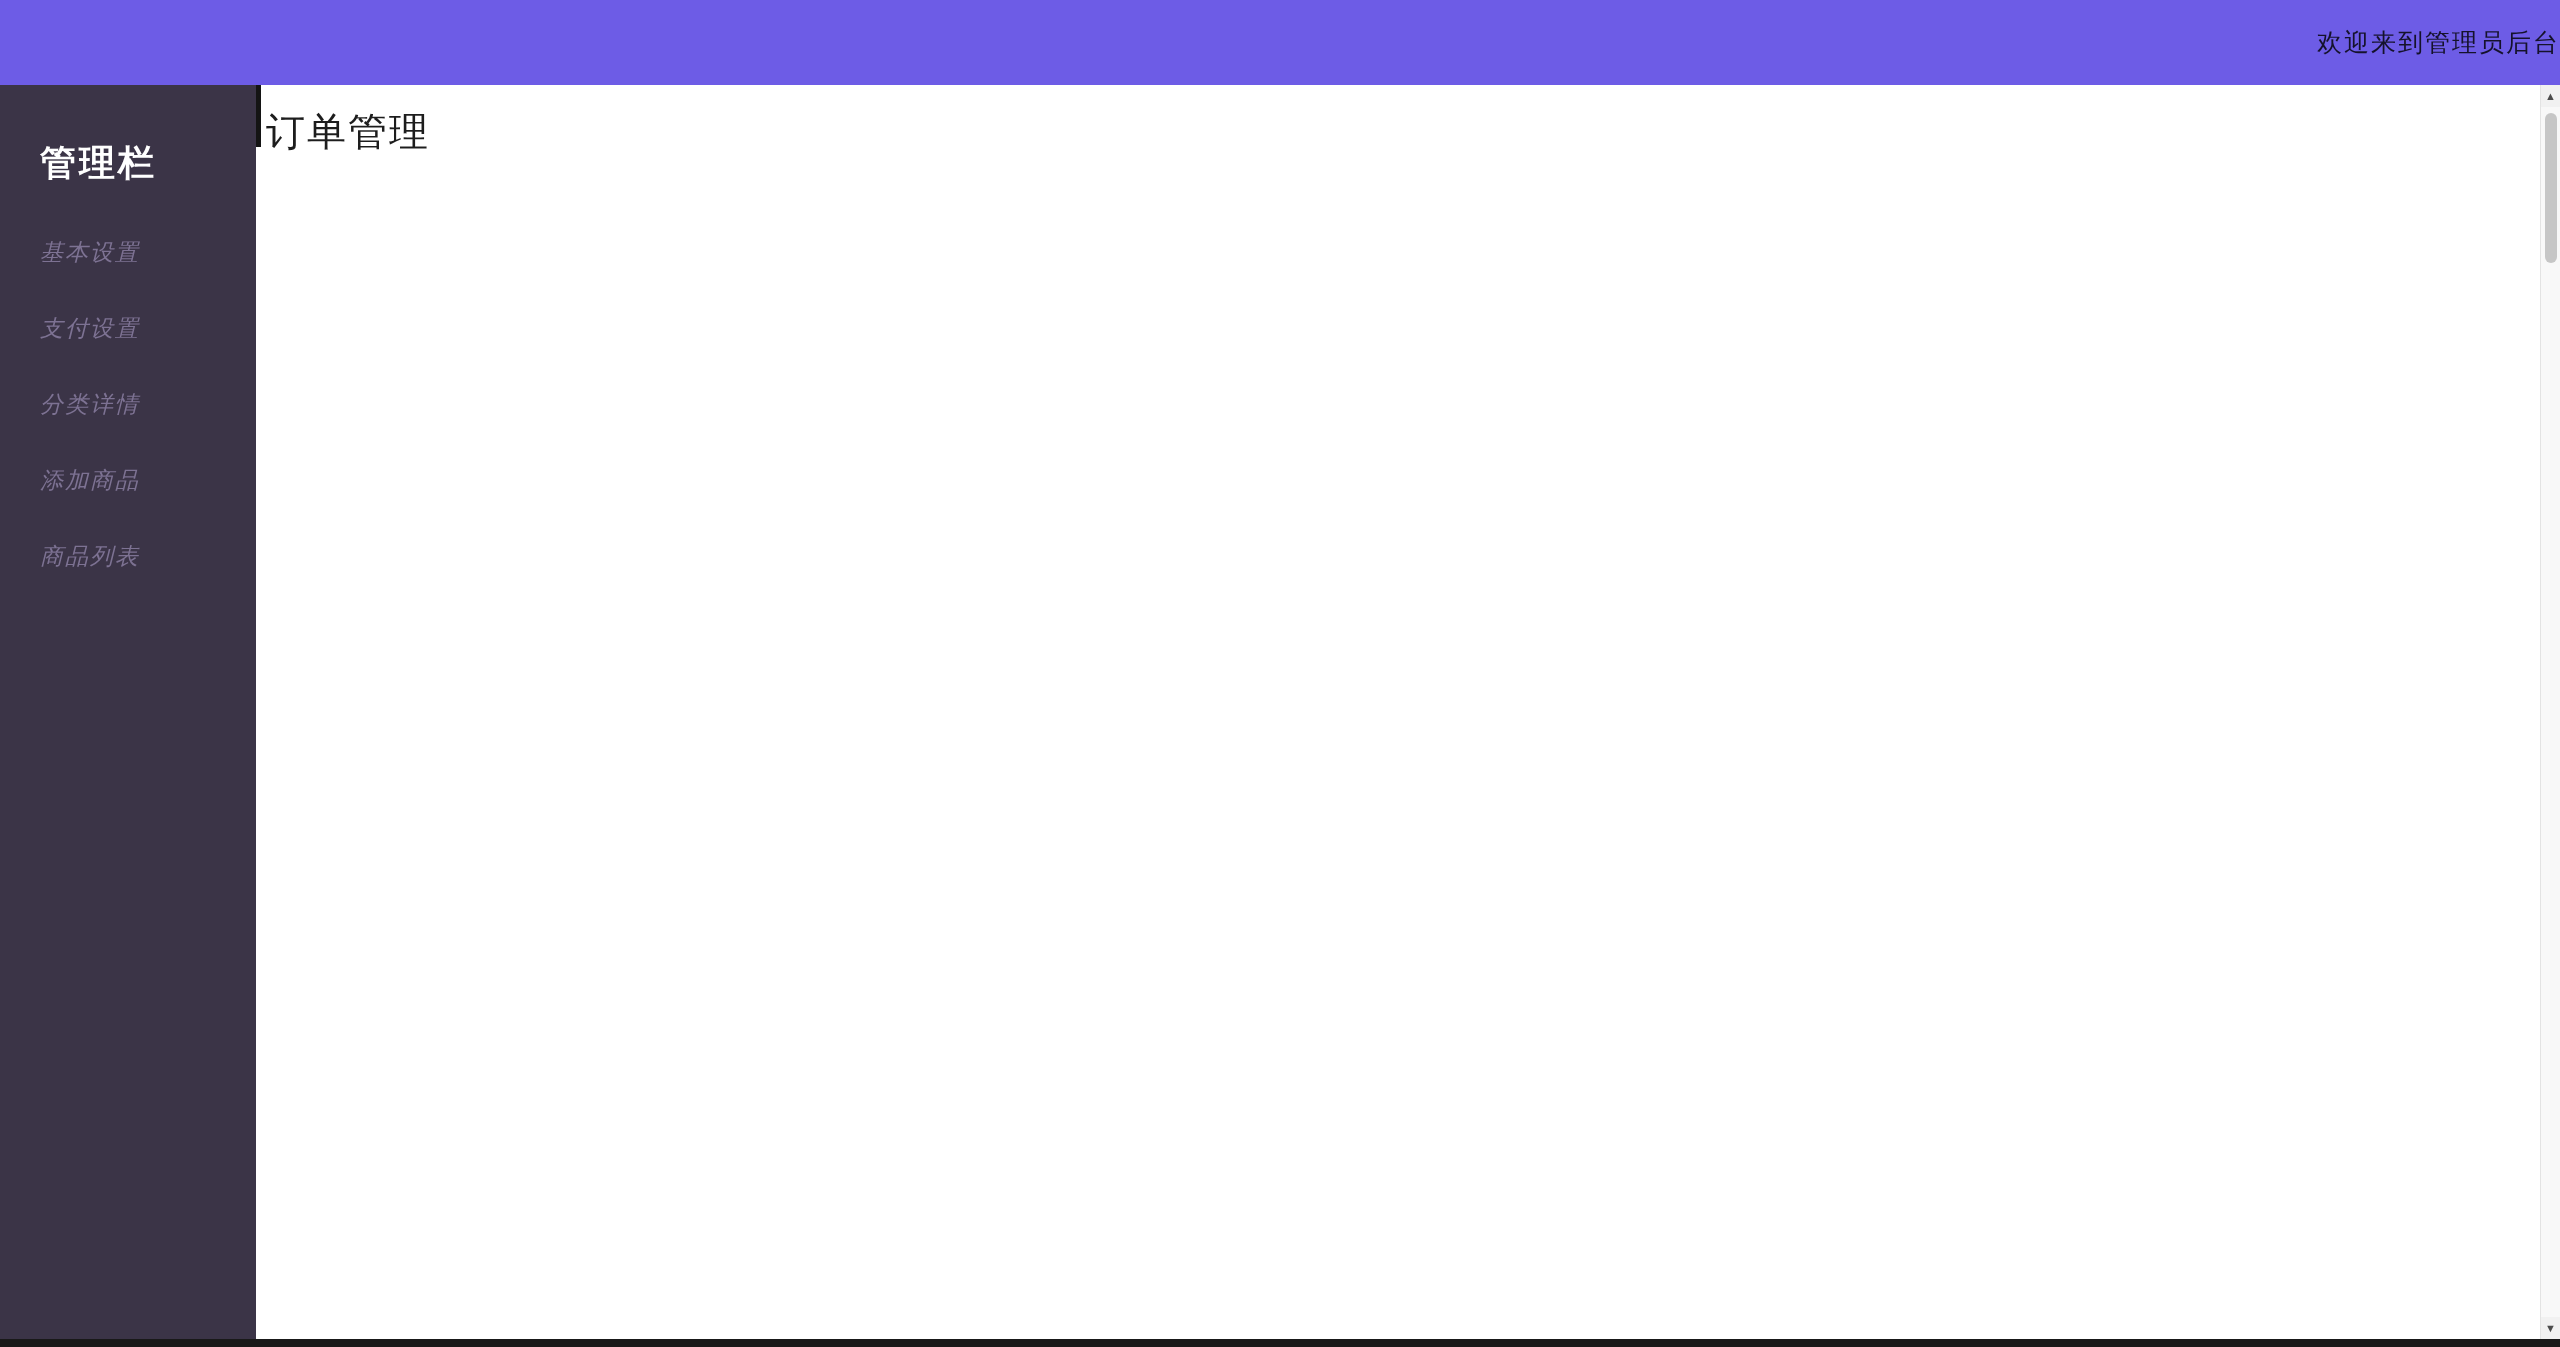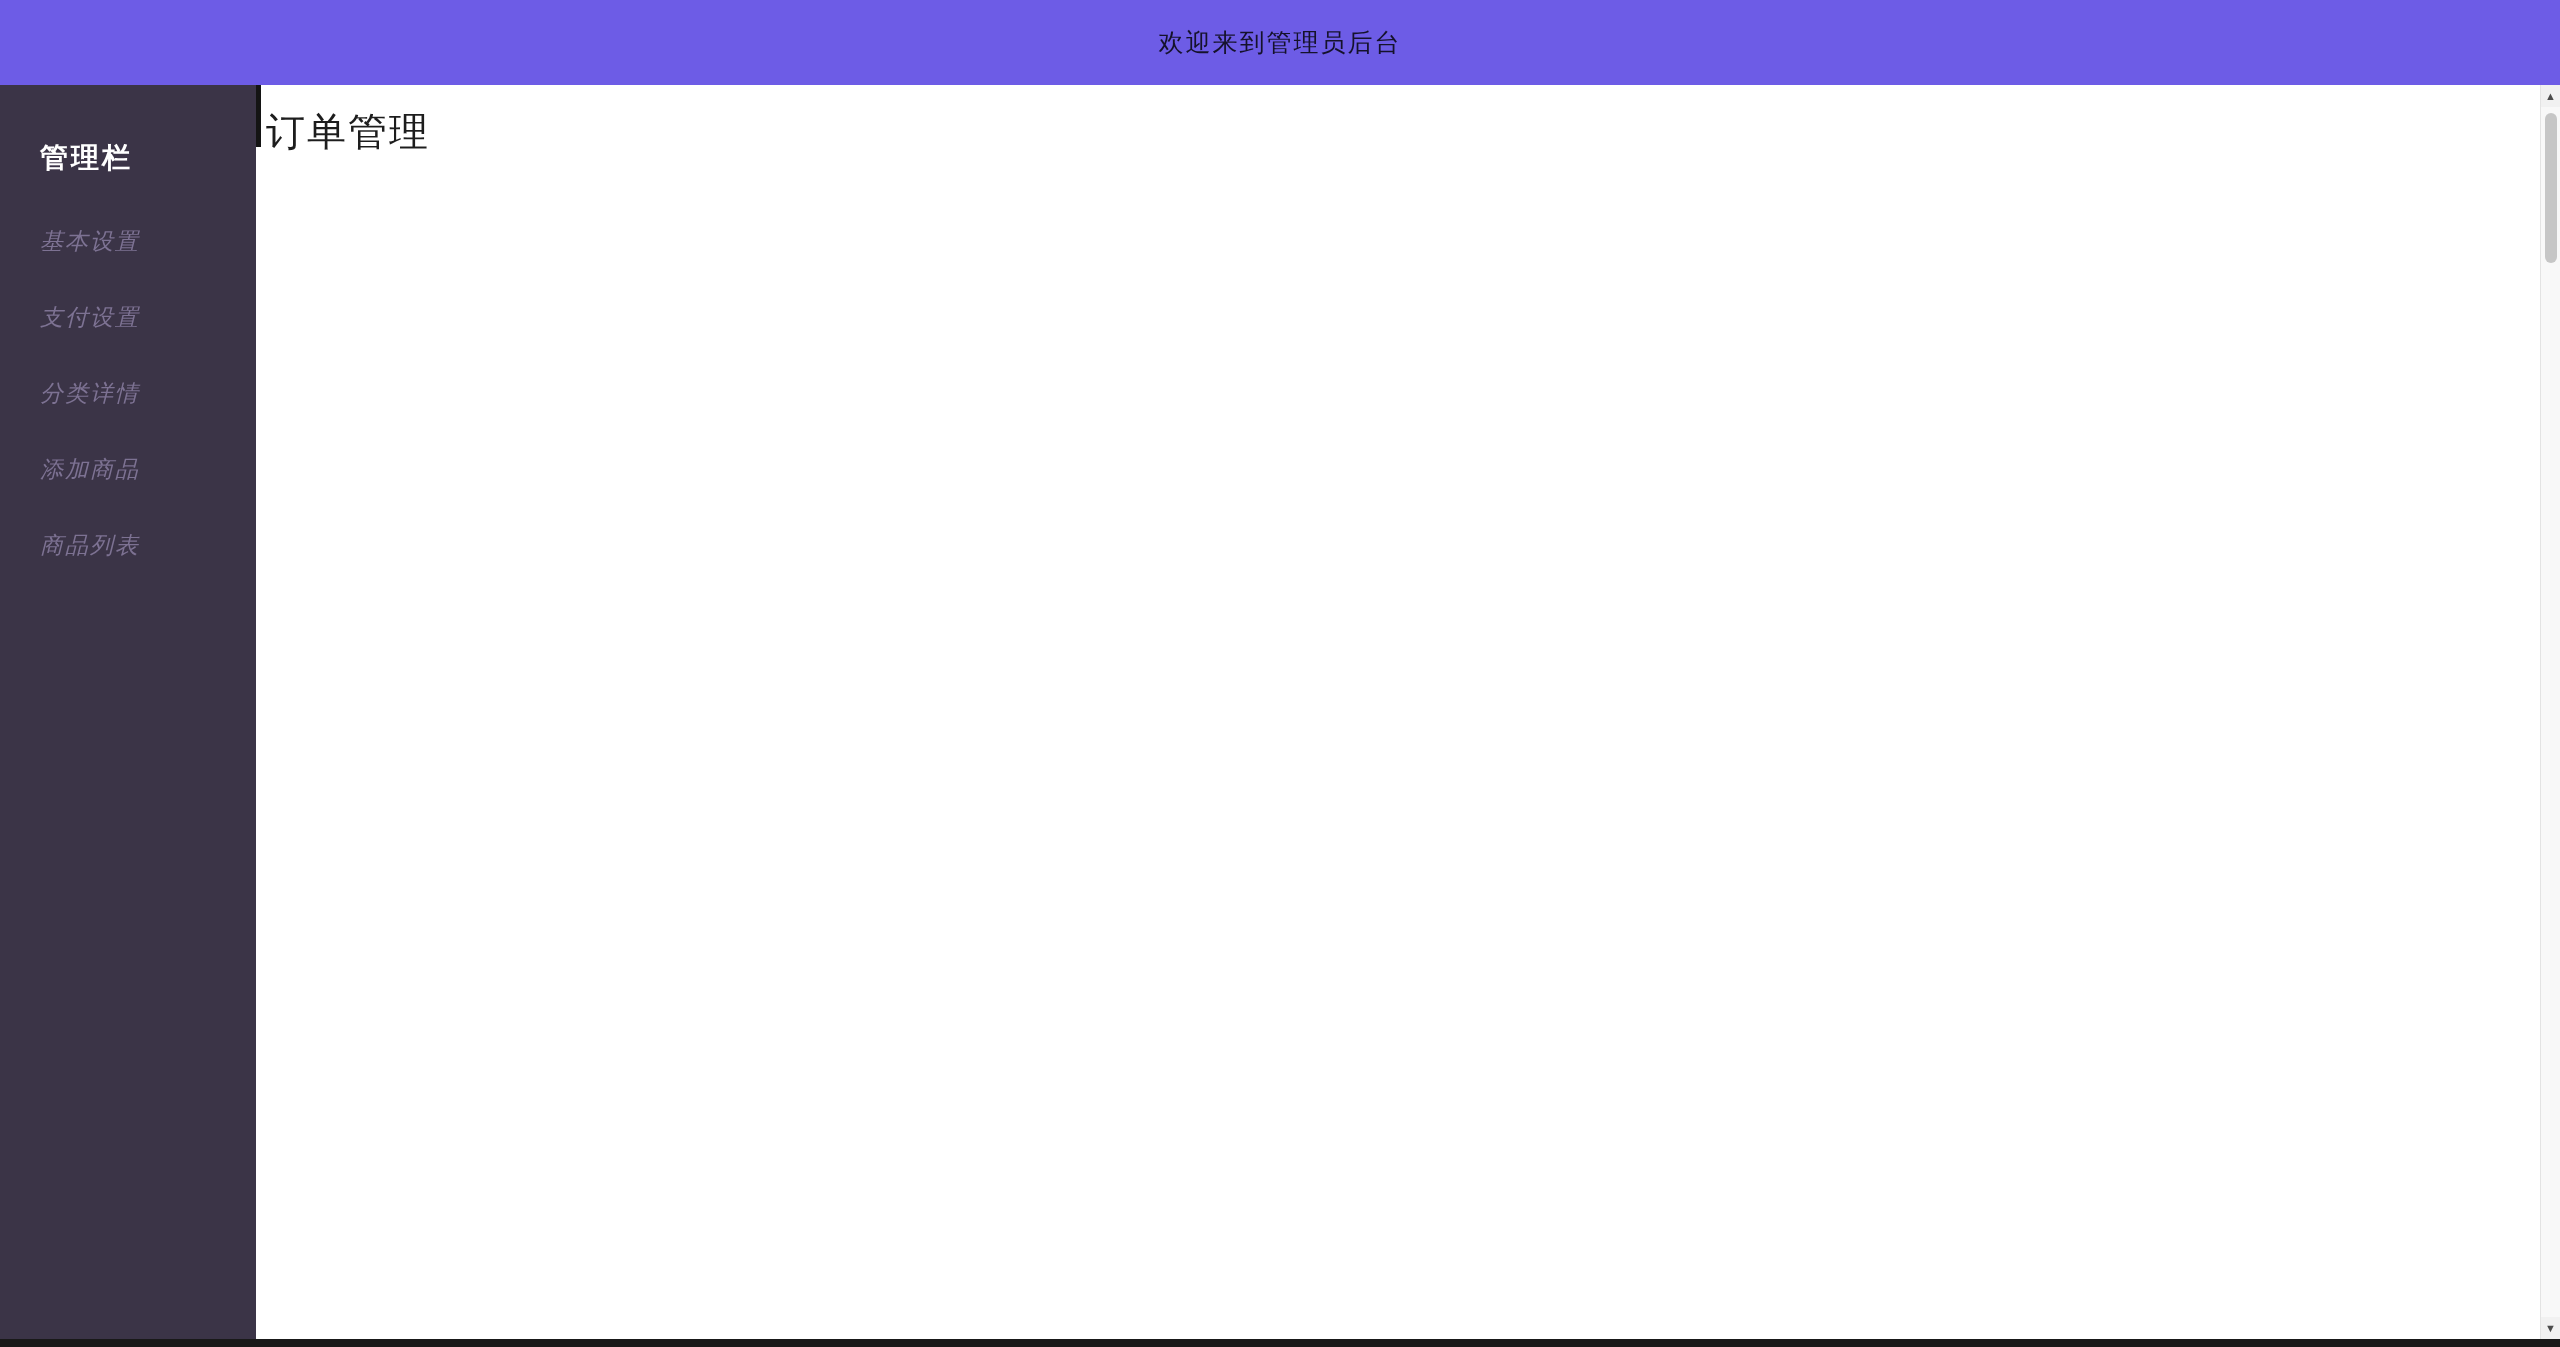--- a/index.html
+++ b/index.html
@@ -1,26 +1,26 @@
 <!DOCTYPE html>
 <html><head>
 <meta charset="utf-8">
 <style>
   *{box-sizing:border-box;margin:0;padding:0;}
   html,body{width:2560px;height:1347px;overflow:hidden;background:#ffffff;
     font-family:"Liberation Sans","DejaVu Sans",sans-serif;}
 
   
   .topbar{position:fixed;top:0;left:0;width:2560px;height:85px;background:#6d5ce6;
-    display:flex;align-items:center;justify-content:center;z-index:5;}
+    display:flex;align-items:center;justify-content:flex-end;z-index:5;}
   .topbar span{font-size:25px;color:#15122b;letter-spacing:2px;}
 
   
   .sidebar{position:fixed;top:85px;left:0;width:256px;height:1254px;background:#3b3447;z-index:4;}
-  .sidebar-title{margin:54px 0 0 40px;font-size:28px;font-weight:bold;color:#ffffff;letter-spacing:3px;}
+  .sidebar-title{margin:54px 0 0 40px;font-size:36px;font-weight:bold;color:#ffffff;letter-spacing:3px;}
   #sidebar-nav{margin-top:26px;font-style:italic;}
   .side-item{height:76px;line-height:76px;padding-left:40px;font-size:23px;cursor:pointer;letter-spacing:2px;}
   .side-item.main{color:#ffffff;}
   .side-item.sub{color:#7d7293;}
 
   
   .main{position:absolute;left:256px;top:85px;width:2288px;height:1254px;background:#ffffff;
     padding:14px 0 0 8px;}
   .title-accent{position:absolute;left:0;top:0;width:5px;height:62px;background:#141414;}
   h1.page-title{font-size:39px;font-weight:500;color:#1d1d1d;margin:6px 0 22px 2px;letter-spacing:2px;}

